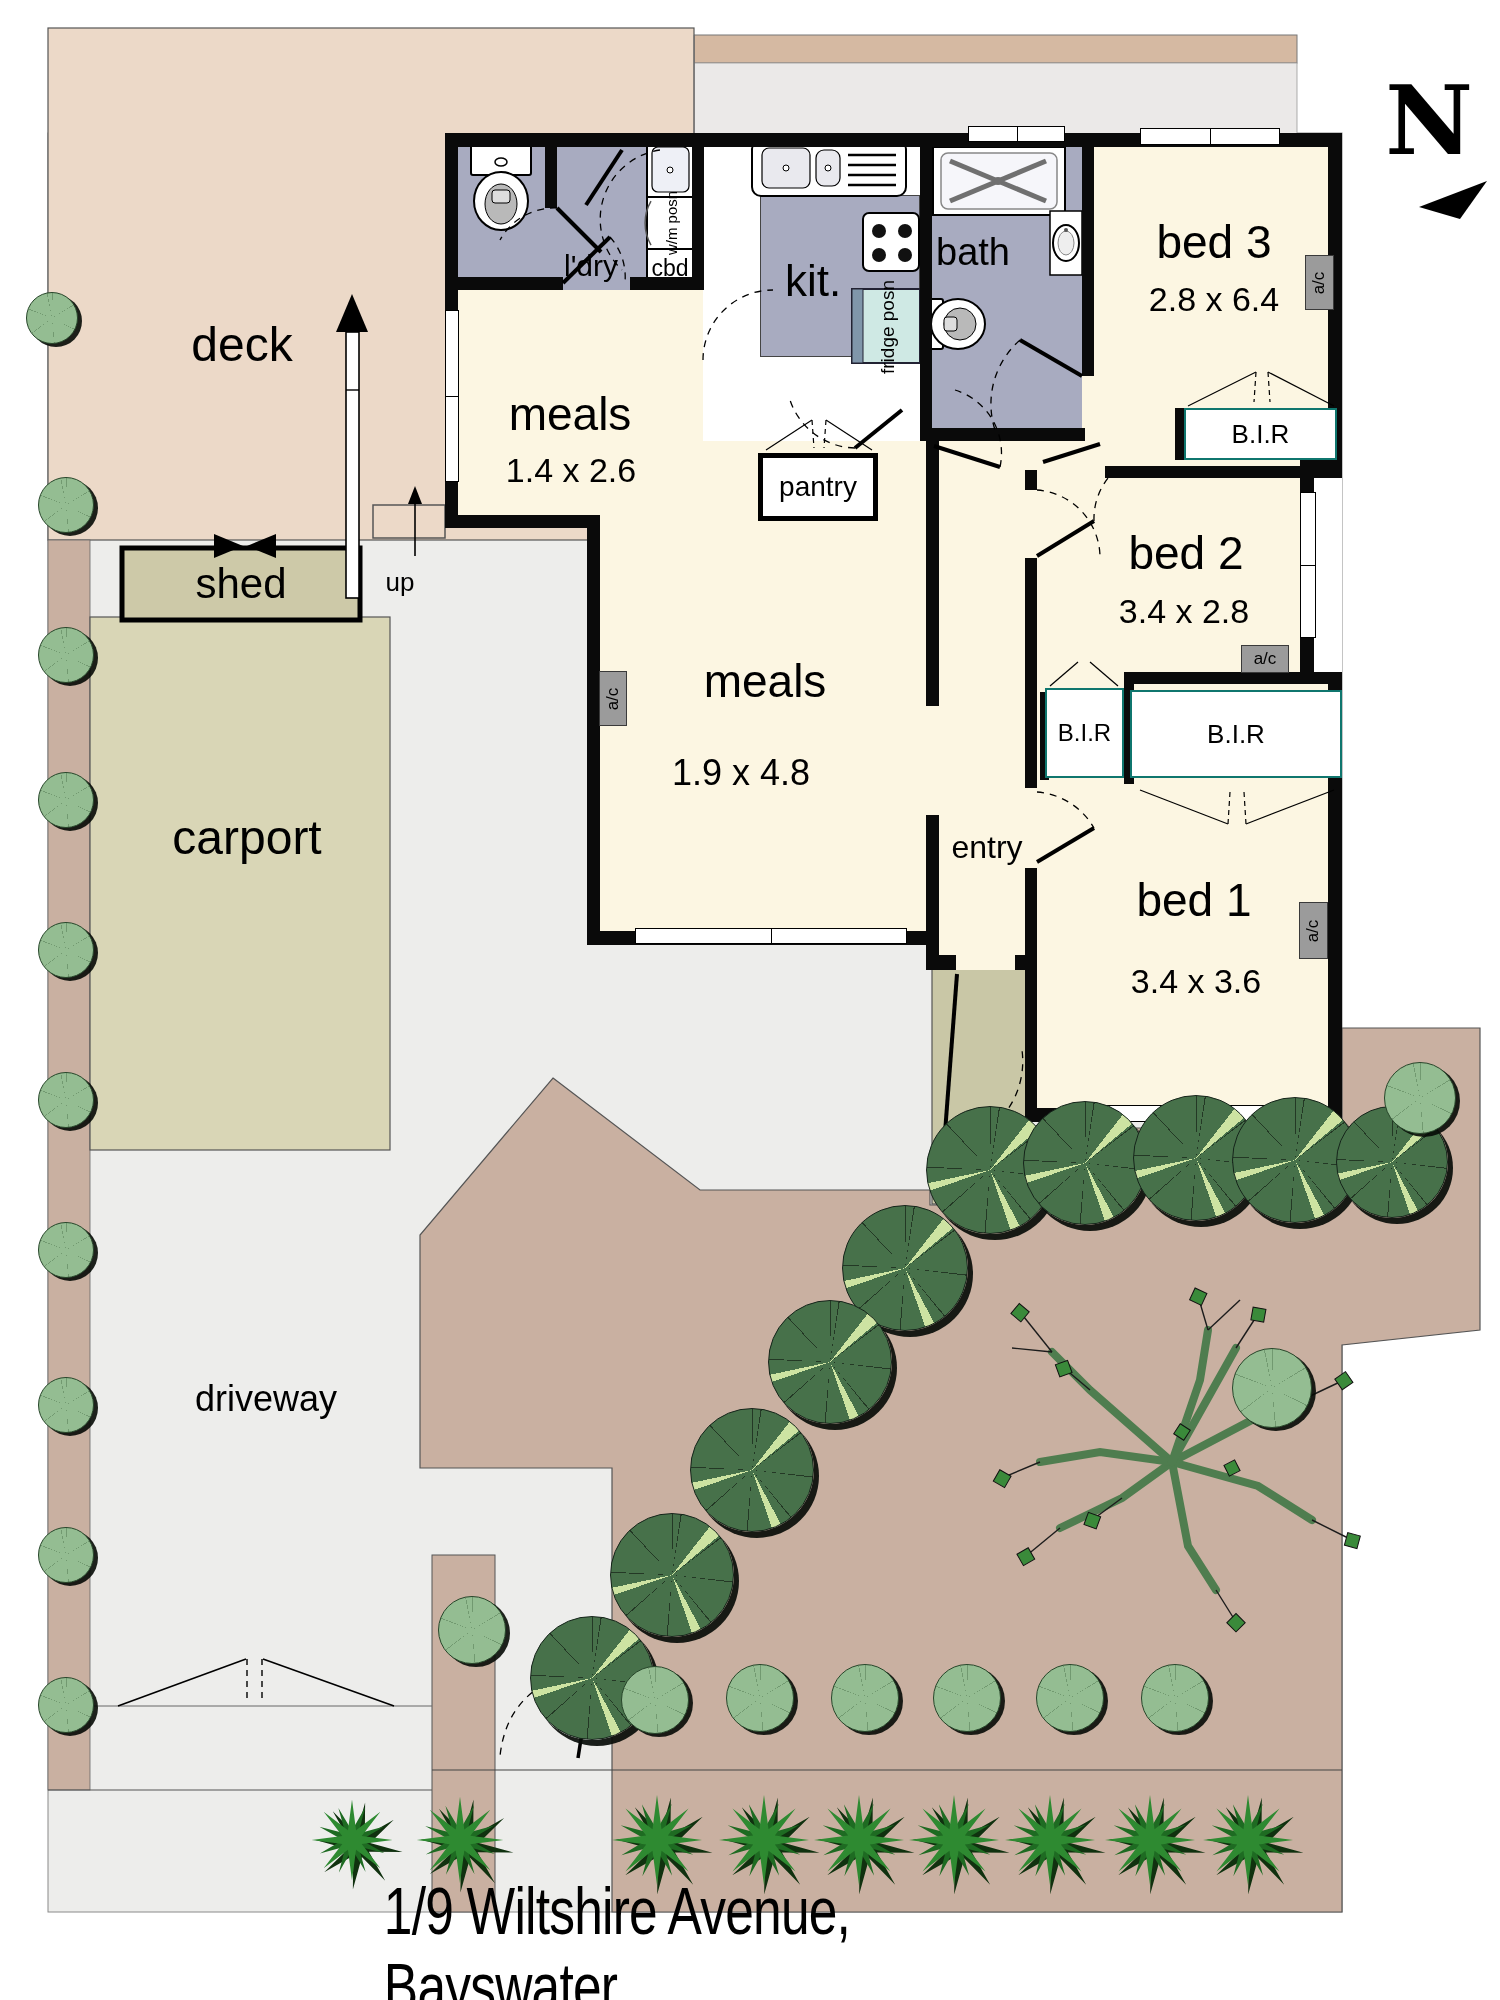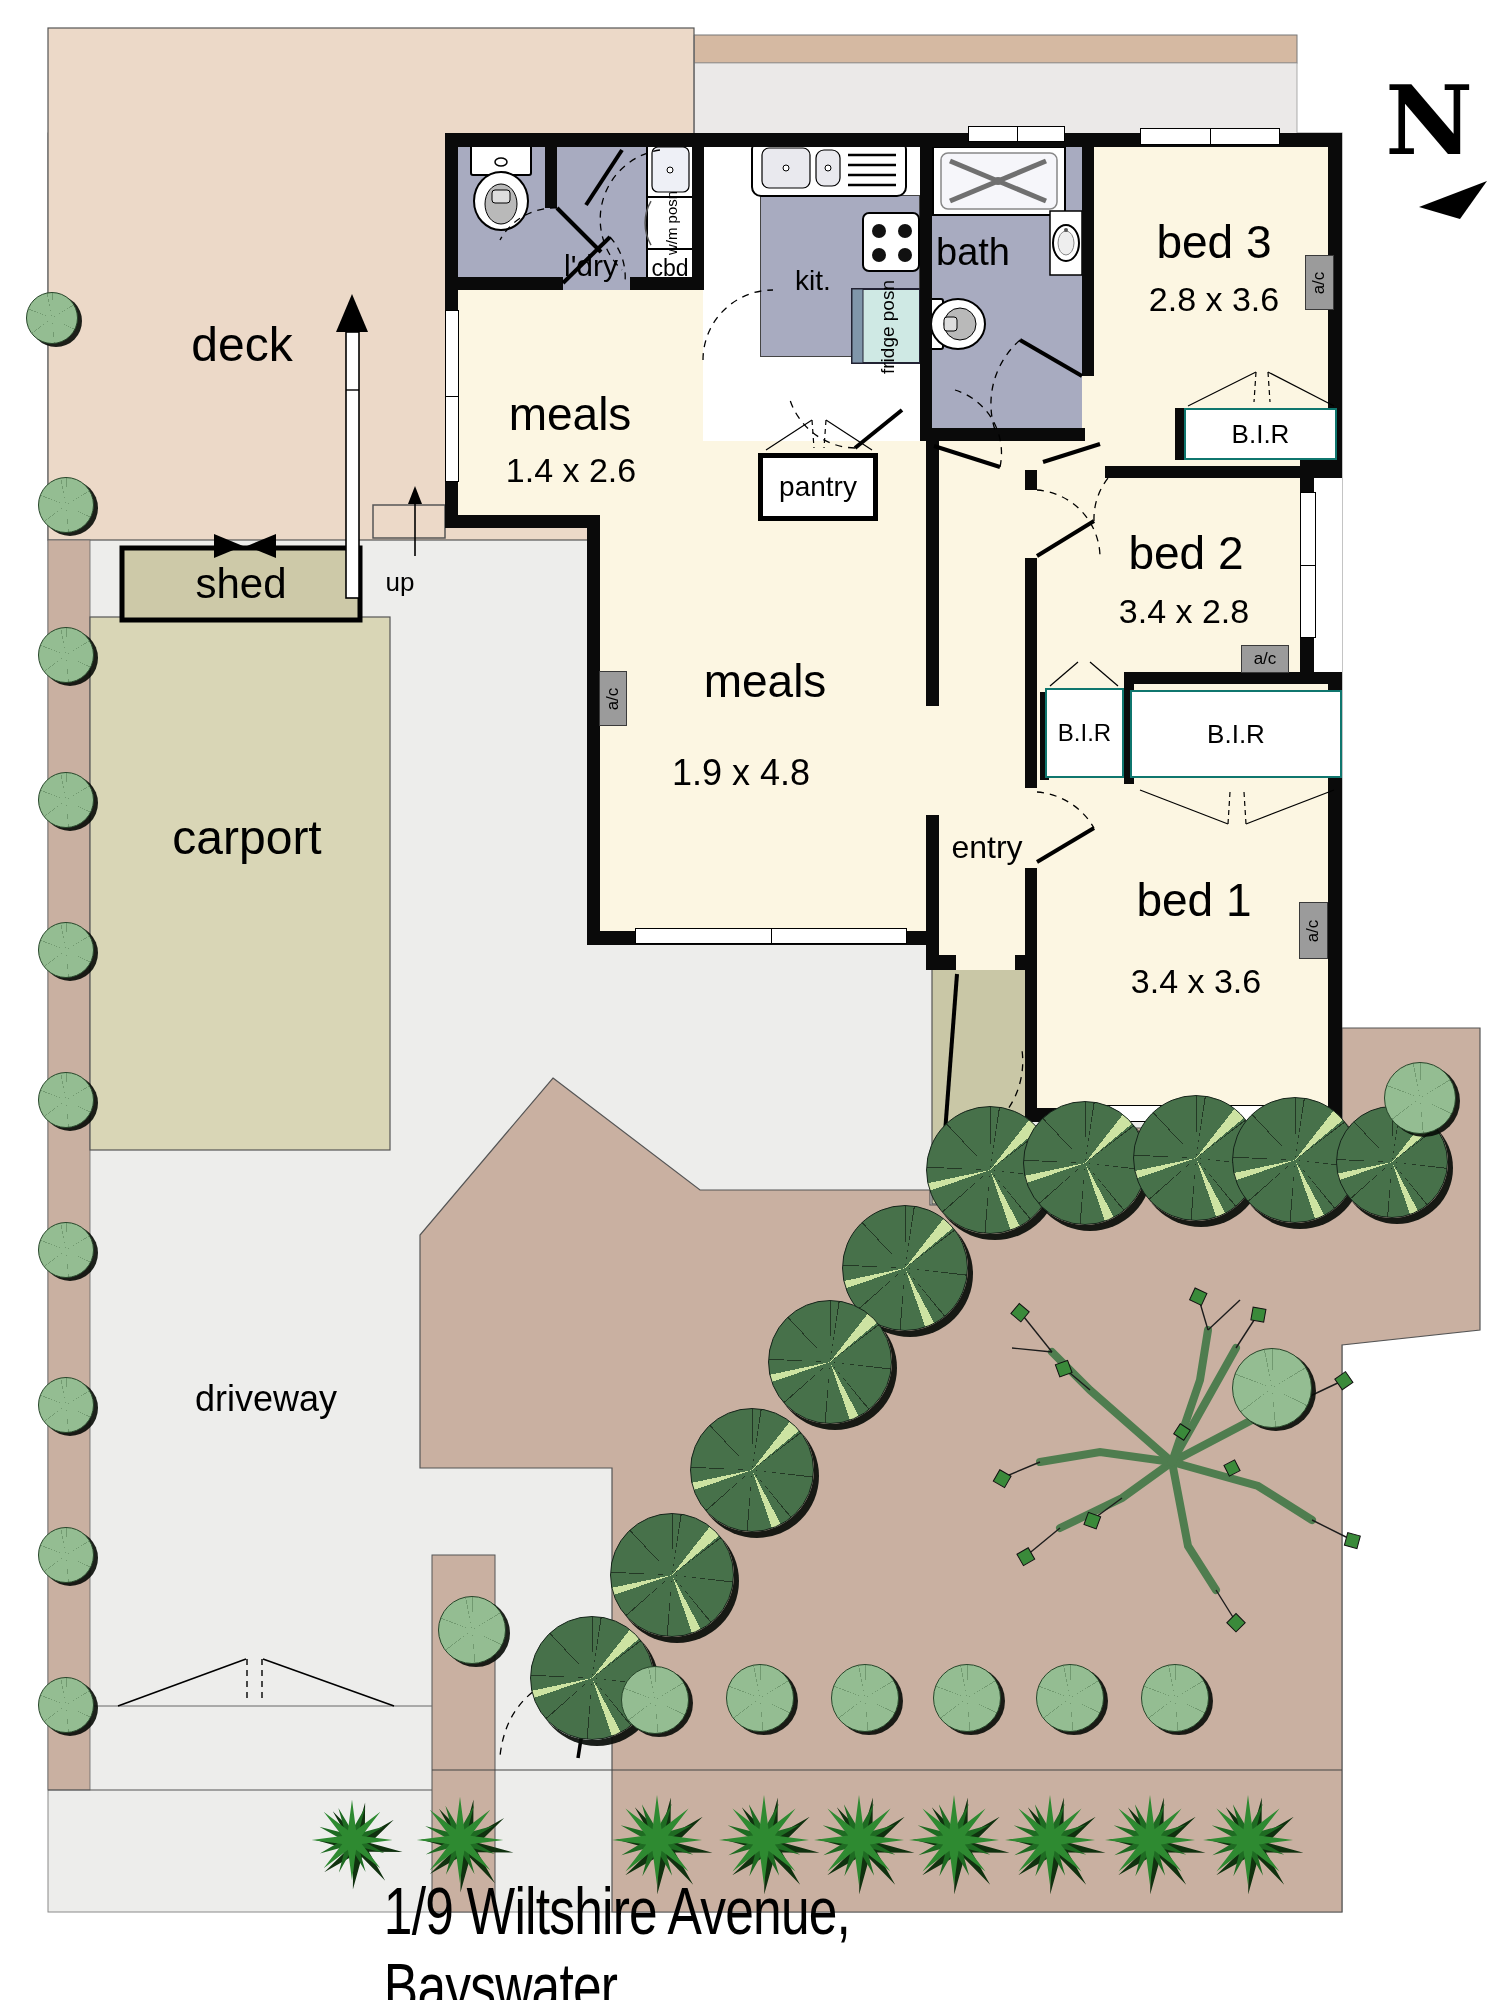--- a/index.html
+++ b/index.html
@@ -403,28 +403,28 @@
         <i class="b2"></i>
         <i class="b1" style="transform:scale(.92)"></i>
       </div>
     </div>
 
   <div class="lbl" style="left:242px;top:345px;font-size:48px">deck</div>
   <div class="lbl" style="left:570px;top:414px;font-size:46px">meals</div>
   <div class="lbl" style="left:571px;top:470px;font-size:34px">1.4 x 2.6</div>
   <div class="lbl" style="left:765px;top:681px;font-size:46px">meals</div>
   <div class="lbl" style="left:741px;top:773px;font-size:36px">1.9 x 4.8</div>
-  <div class="lbl" style="left:813px;top:281px;font-size:28px">kit.</div>
+  <div class="lbl" style="left:813px;top:281px;font-size:44px">kit.</div>
   <div class="lbl" style="left:973px;top:252px;font-size:38px">bath</div>
   <div class="lbl" style="left:591px;top:266px;font-size:30px">l'dry</div>
   <div class="lbl" style="left:670px;top:268px;font-size:23px">cbd</div>
   <div class="lbl rot" style="left:671px;top:223px;font-size:15px">w/m posn</div>
   <div class="lbl rot" style="left:887px;top:327px;font-size:19px">fridge posn</div>
   <div class="lbl" style="left:1214px;top:242px;font-size:46px">bed 3</div>
-  <div class="lbl" style="left:1214px;top:299px;font-size:34px">2.8 x 3.6</div>
+  <div class="lbl" style="left:1214px;top:299px;font-size:34px">2.8 x 6.4</div>
   <div class="lbl" style="left:1186px;top:553px;font-size:46px">bed 2</div>
   <div class="lbl" style="left:1184px;top:611px;font-size:34px">3.4 x 2.8</div>
   <div class="lbl" style="left:1194px;top:900px;font-size:46px">bed 1</div>
   <div class="lbl" style="left:1196px;top:981px;font-size:34px">3.4 x 3.6</div>
   <div class="lbl" style="left:987px;top:847px;font-size:32px">entry</div>
   <div class="lbl" style="left:241px;top:584px;font-size:42px">shed</div>
   <div class="lbl" style="left:400px;top:582px;font-size:26px">up</div>
   <div class="lbl" style="left:247px;top:838px;font-size:48px">carport</div>
   <div class="lbl" style="left:266px;top:1399px;font-size:36px">driveway</div>
   <div id="north-n">N</div>

